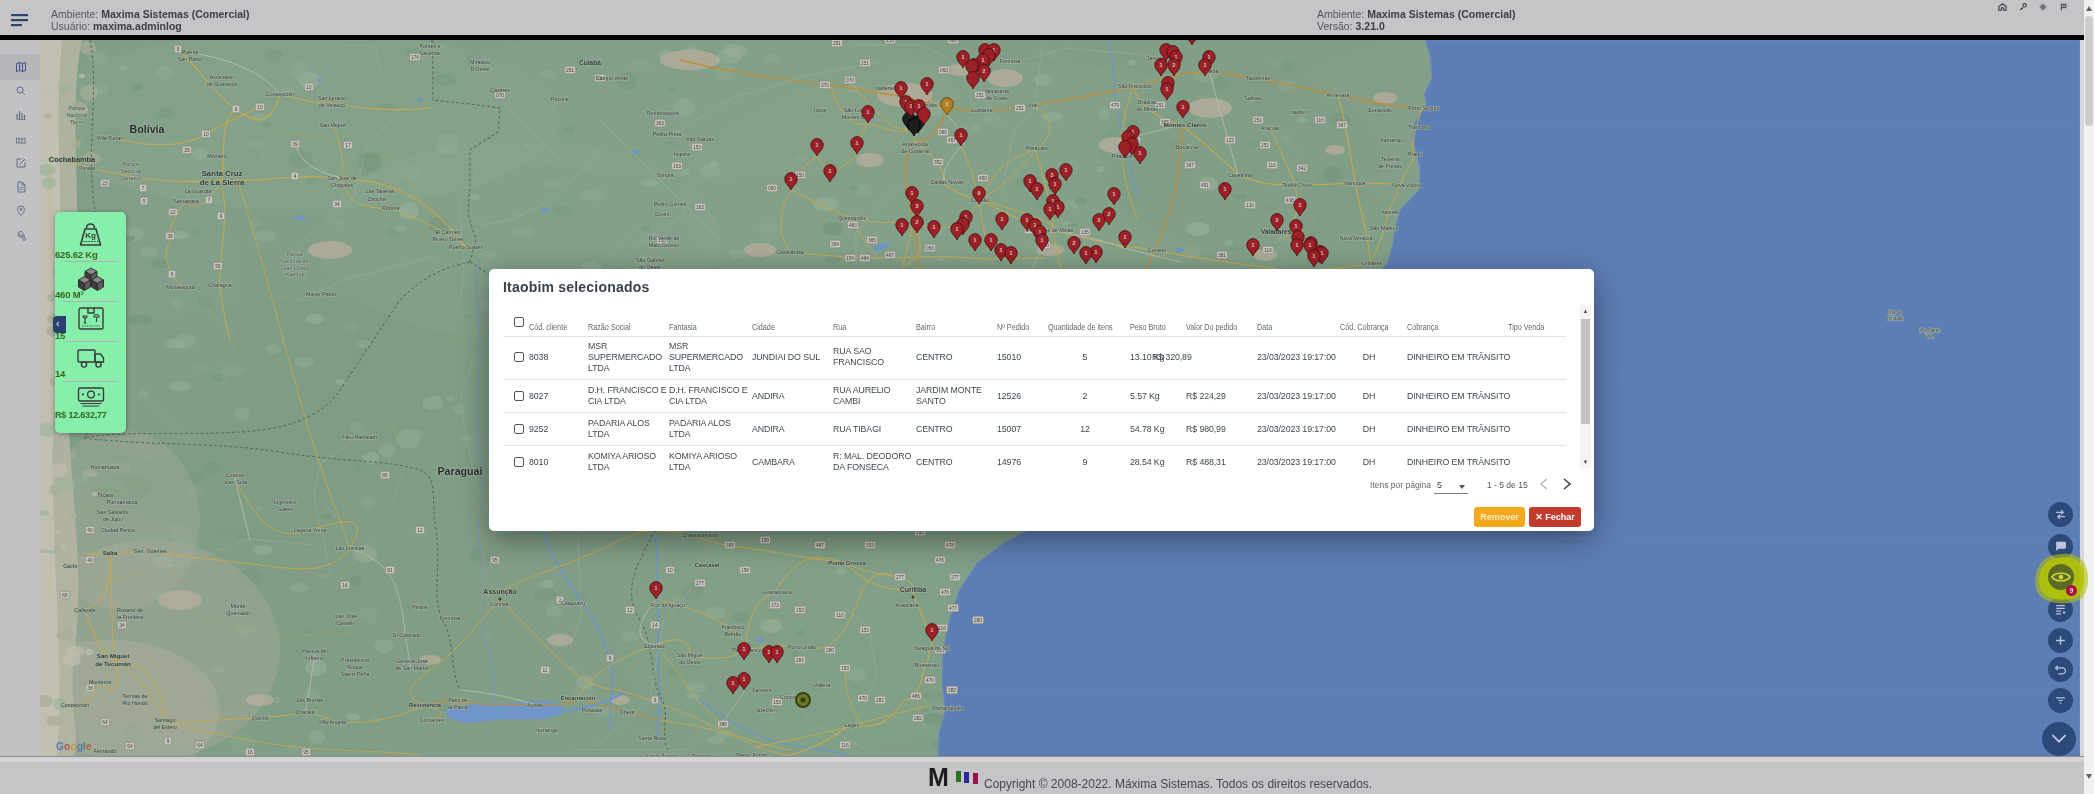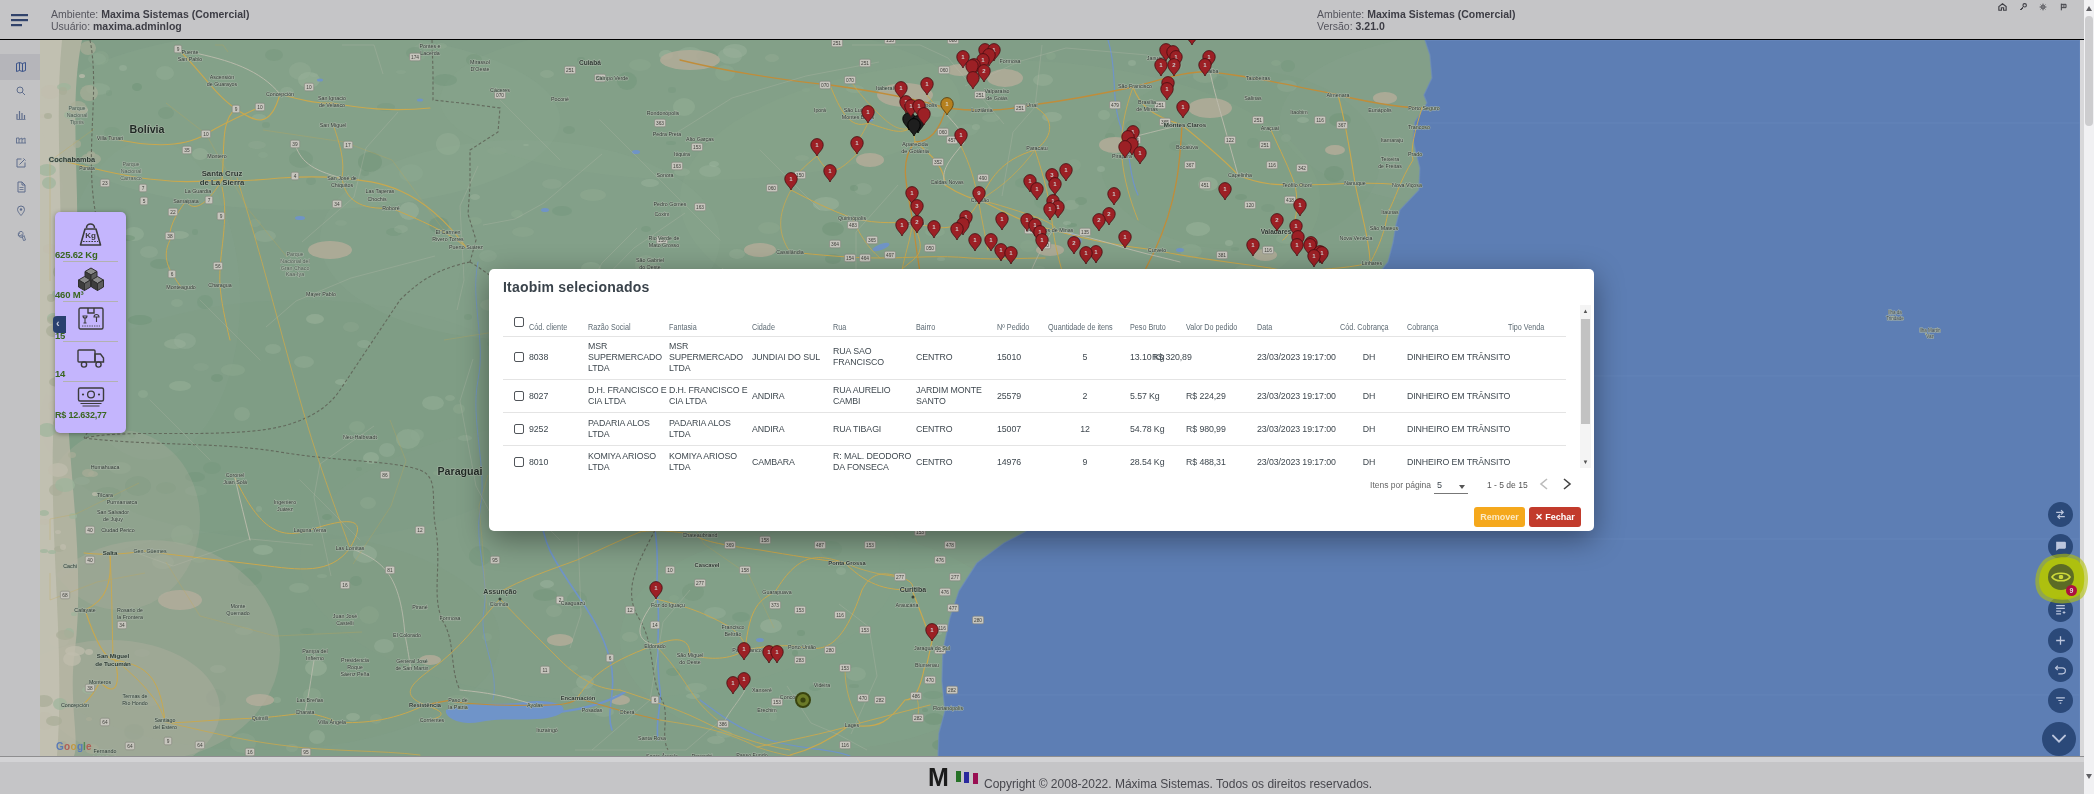--- a/index.html
+++ b/index.html
@@ -1,29 +1,29 @@
 <!DOCTYPE html>
 <html><head><meta charset="utf-8">
 <style>
 *{margin:0;padding:0;box-sizing:border-box}
 html,body{width:2094px;height:794px;overflow:hidden;background:#c5c5c7;font-family:"Liberation Sans",sans-serif}
 #app{position:relative;width:2094px;height:794px;overflow:hidden}
 .abs{position:absolute}
 
-#header{position:absolute;left:0;top:0;width:2084px;height:40px;background:#c5c5c7;border-bottom:1px solid #000000;z-index:30}
+#header{position:absolute;left:0;top:0;width:2084px;height:40px;background:#c5c5c7;border-bottom:5px solid #000000;z-index:30}
 .htxt{font-size:10.5px;color:#55555d;line-height:11.5px}
 .htxt b{color:#3d3d45}
 
 #sidebar{position:absolute;left:0;top:40px;width:40px;height:716px;background:#c2c2c4;z-index:25}
 #sidebar .sel{position:absolute;left:0;top:14px;width:40px;height:26px;background:#b5b5ba}
 .sic{position:absolute;left:15px;width:12px;height:12px}
 
 #map{position:absolute;left:40px;top:40px;width:2040px;height:716px;overflow:hidden;z-index:1}
 
-#stats{position:absolute;left:55px;top:212px;width:71px;height:221px;background:#c4b5fd;border-radius:5px;box-shadow:0 1px 5px rgba(0,0,0,.35);z-index:10}
+#stats{position:absolute;left:55px;top:212px;width:71px;height:221px;background:#86efac;border-radius:5px;box-shadow:0 1px 5px rgba(0,0,0,.35);z-index:10}
 .stat-val{position:absolute;width:71px;font-size:9.5px;font-weight:bold;color:#3a661f;letter-spacing:-0.2px}
 .sdiv{position:absolute;left:8px;width:55px;border-top:1px solid #b2b2b0}
 #tab{position:absolute;left:53px;top:316px;width:13px;height:17px;background:#29406f;border-radius:4px 0 0 4px;z-index:11}
 #tab:after{content:"‹";color:#c9cede;font-size:11px;font-weight:bold;position:absolute;left:3px;top:1px}
 
 .fab{position:absolute;width:25px;height:25px;border-radius:50%;background:#2b4979;z-index:12}
 .fab svg{position:absolute;left:6px;top:6px}
 
 #footer{position:absolute;left:0;top:756px;width:2084px;height:38px;background:#c5c5c7;border-top:1px solid #8e8e90;z-index:20}
 #footer .lightband{position:absolute;left:0;top:0;width:2084px;height:5px;background:#d3d3d5}
@@ -1936,21 +1936,21 @@
 <div class="td" style="left:768px;top:46.5px">23/03/2023 19:17:00</div>
 <div class="td" style="left:855px;top:46.5px;width:50px;text-align:center">DH</div>
 <div class="td" style="left:918px;top:46.5px">DINHEIRO EM TRÂNSITO</div>
 <div class="cb" style="left:25px;top:85.5px"></div>
 <div class="td" style="left:40px;top:85.5px">8027</div>
 <div class="td" style="left:99px;top:80.0px">D.H. FRANCISCO E<br>CIA LTDA</div>
 <div class="td" style="left:180px;top:80.0px">D.H. FRANCISCO E<br>CIA LTDA</div>
 <div class="td" style="left:263px;top:85.5px">ANDIRA</div>
 <div class="td" style="left:344px;top:80.0px">RUA AURELIO<br>CAMBI</div>
 <div class="td" style="left:427px;top:80.0px">JARDIM MONTE<br>SANTO</div>
-<div class="td" style="left:508px;top:85.5px">25579</div>
+<div class="td" style="left:508px;top:85.5px">12526</div>
 <div class="td" style="left:571px;top:85.5px;width:50px;text-align:center">2</div>
 <div class="td" style="left:641px;top:85.5px">5.57 Kg</div>
 <div class="td" style="left:697px;top:85.5px">R$ 224,29</div>
 <div class="td" style="left:768px;top:85.5px">23/03/2023 19:17:00</div>
 <div class="td" style="left:855px;top:85.5px;width:50px;text-align:center">DH</div>
 <div class="td" style="left:918px;top:85.5px">DINHEIRO EM TRÂNSITO</div>
 <div class="cb" style="left:25px;top:118.5px"></div>
 <div class="td" style="left:40px;top:118.5px">9252</div>
 <div class="td" style="left:99px;top:113.0px">PADARIA ALOS<br>LTDA</div>
 <div class="td" style="left:180px;top:113.0px">PADARIA ALOS<br>LTDA</div>

